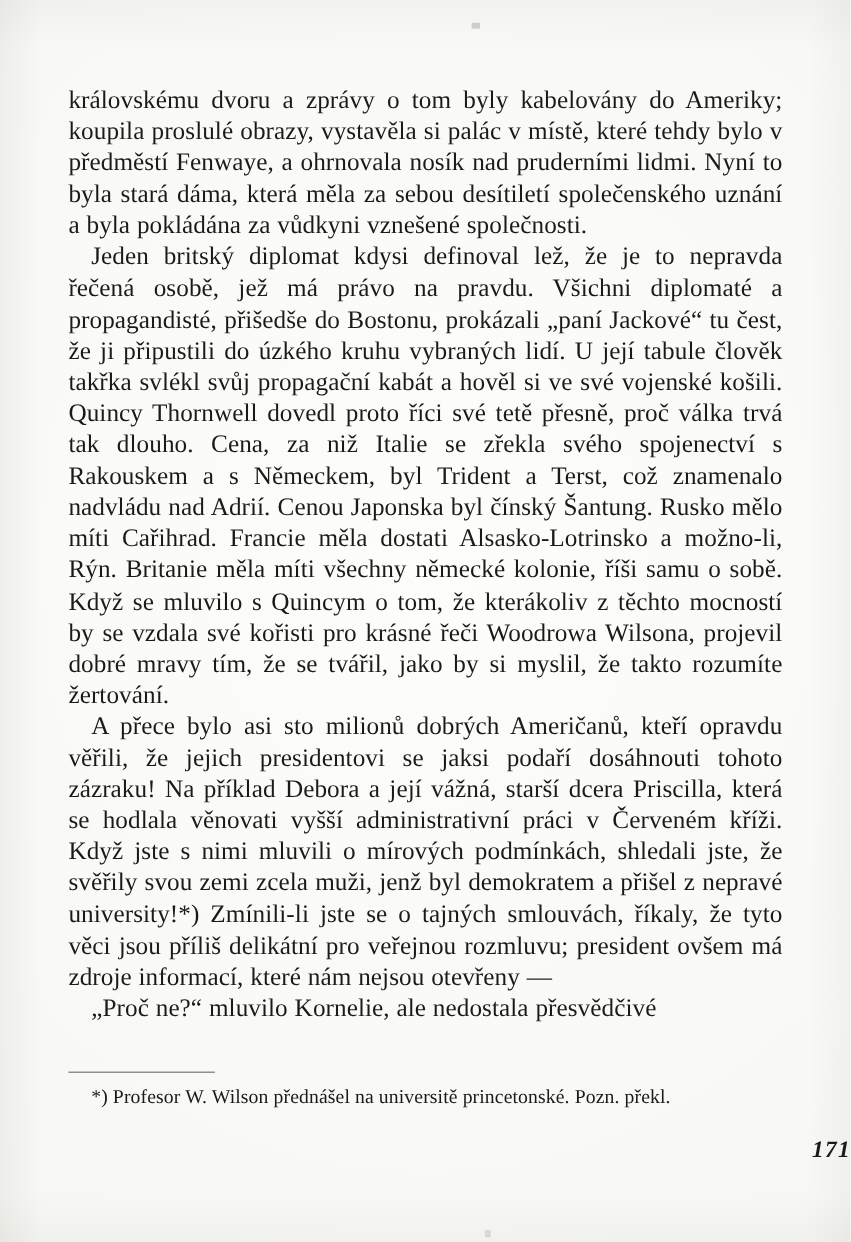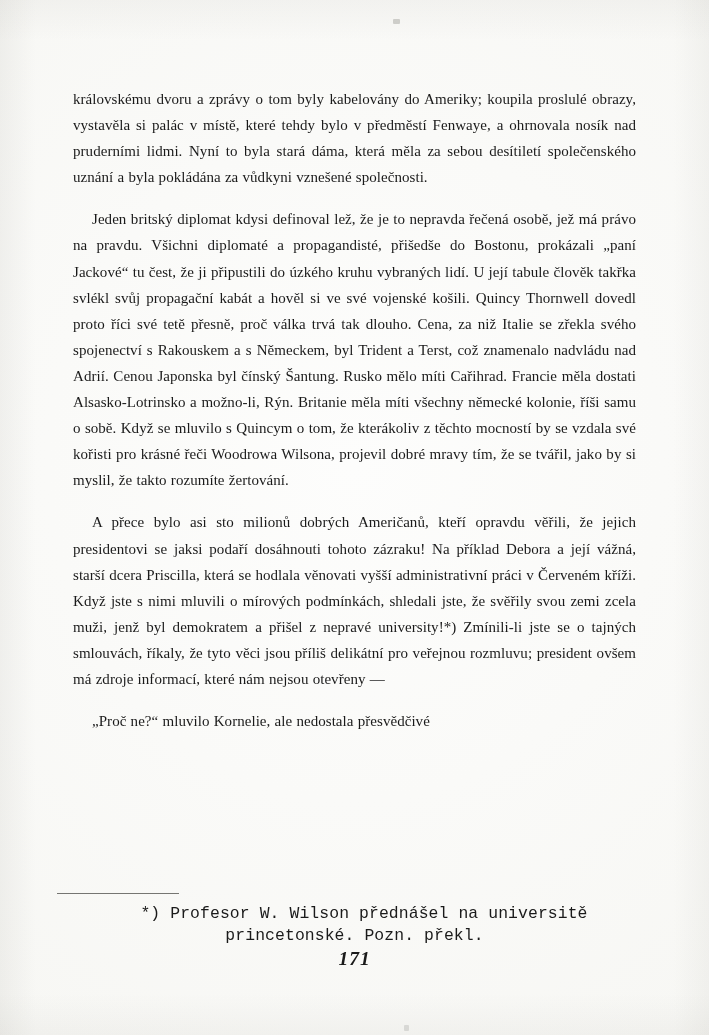--- a/index.html
+++ b/index.html
@@ -65,22 +65,22 @@
   }
 
   .textblock {
     position: absolute;
     left: 57px;
     top: 70px;
     width: 595px;
   }
 
   p.para {
-    margin: 16px;
-    font-size: 15px;
+    margin: 0;
+    font-size: 21px;
     line-height: 26.1px;
     text-align: justify;
     text-indent: 19px;
     letter-spacing: 0.05px;
     word-spacing: 0.4px;
     hyphens: manual;
   }
   p.para.first {
     text-indent: 0;
   }
@@ -96,32 +96,31 @@
     width: 122px;
     height: 1px;
     background: #4a4a46;
     opacity: .75;
     margin: 0 0 9px 0;
   }
   .footnote-text {
     margin: 0;
     font-size: 16.4px;
     line-height: 22px;
-    text-align: center;
+    text-align: left;
     text-indent: 19px;
     letter-spacing: 0.1px;
-    font-family: Liberation Mono, monospace;
   }
 
   .folio {
     position: absolute;
     left: 0;
     top: 948px;
     width: 709px;
-    text-align: center;
+    text-align: right;
     font-style: italic;
     font-size: 19.5px;
     letter-spacing: 1px;
     font-weight: 600;
   }
 </style>
 </head>
 <body>
 
 <div class="paper"></div>

